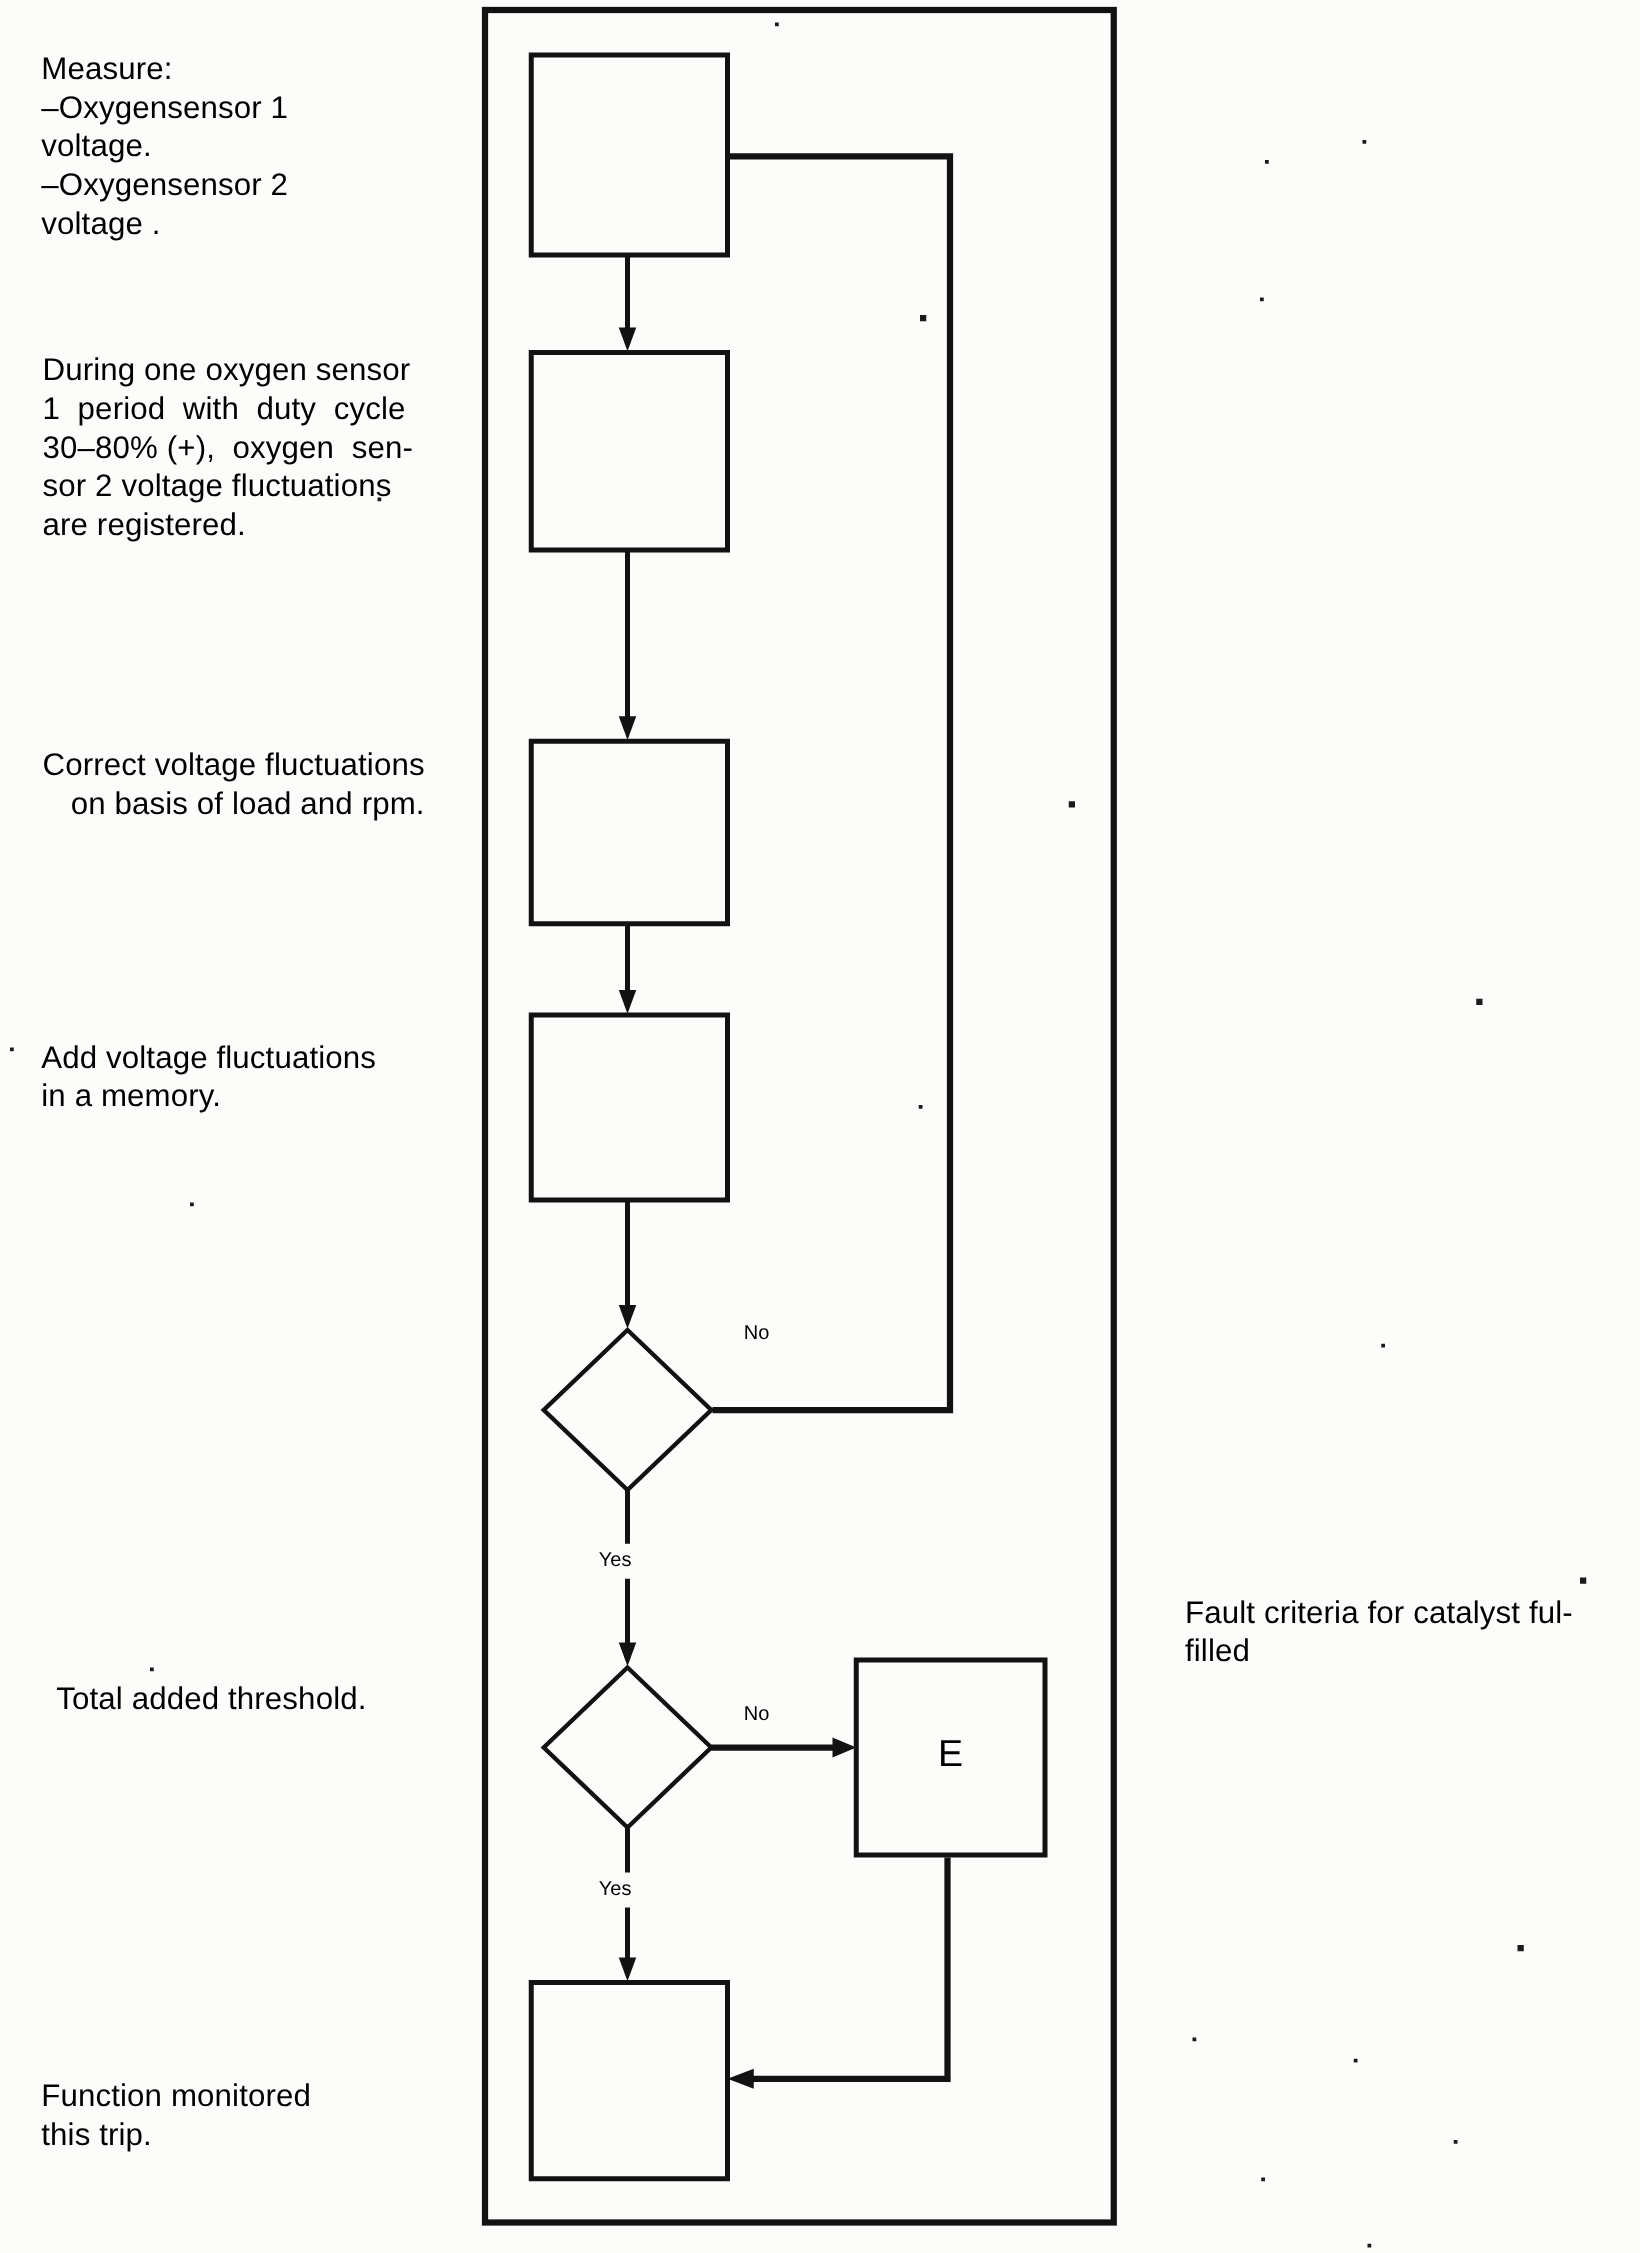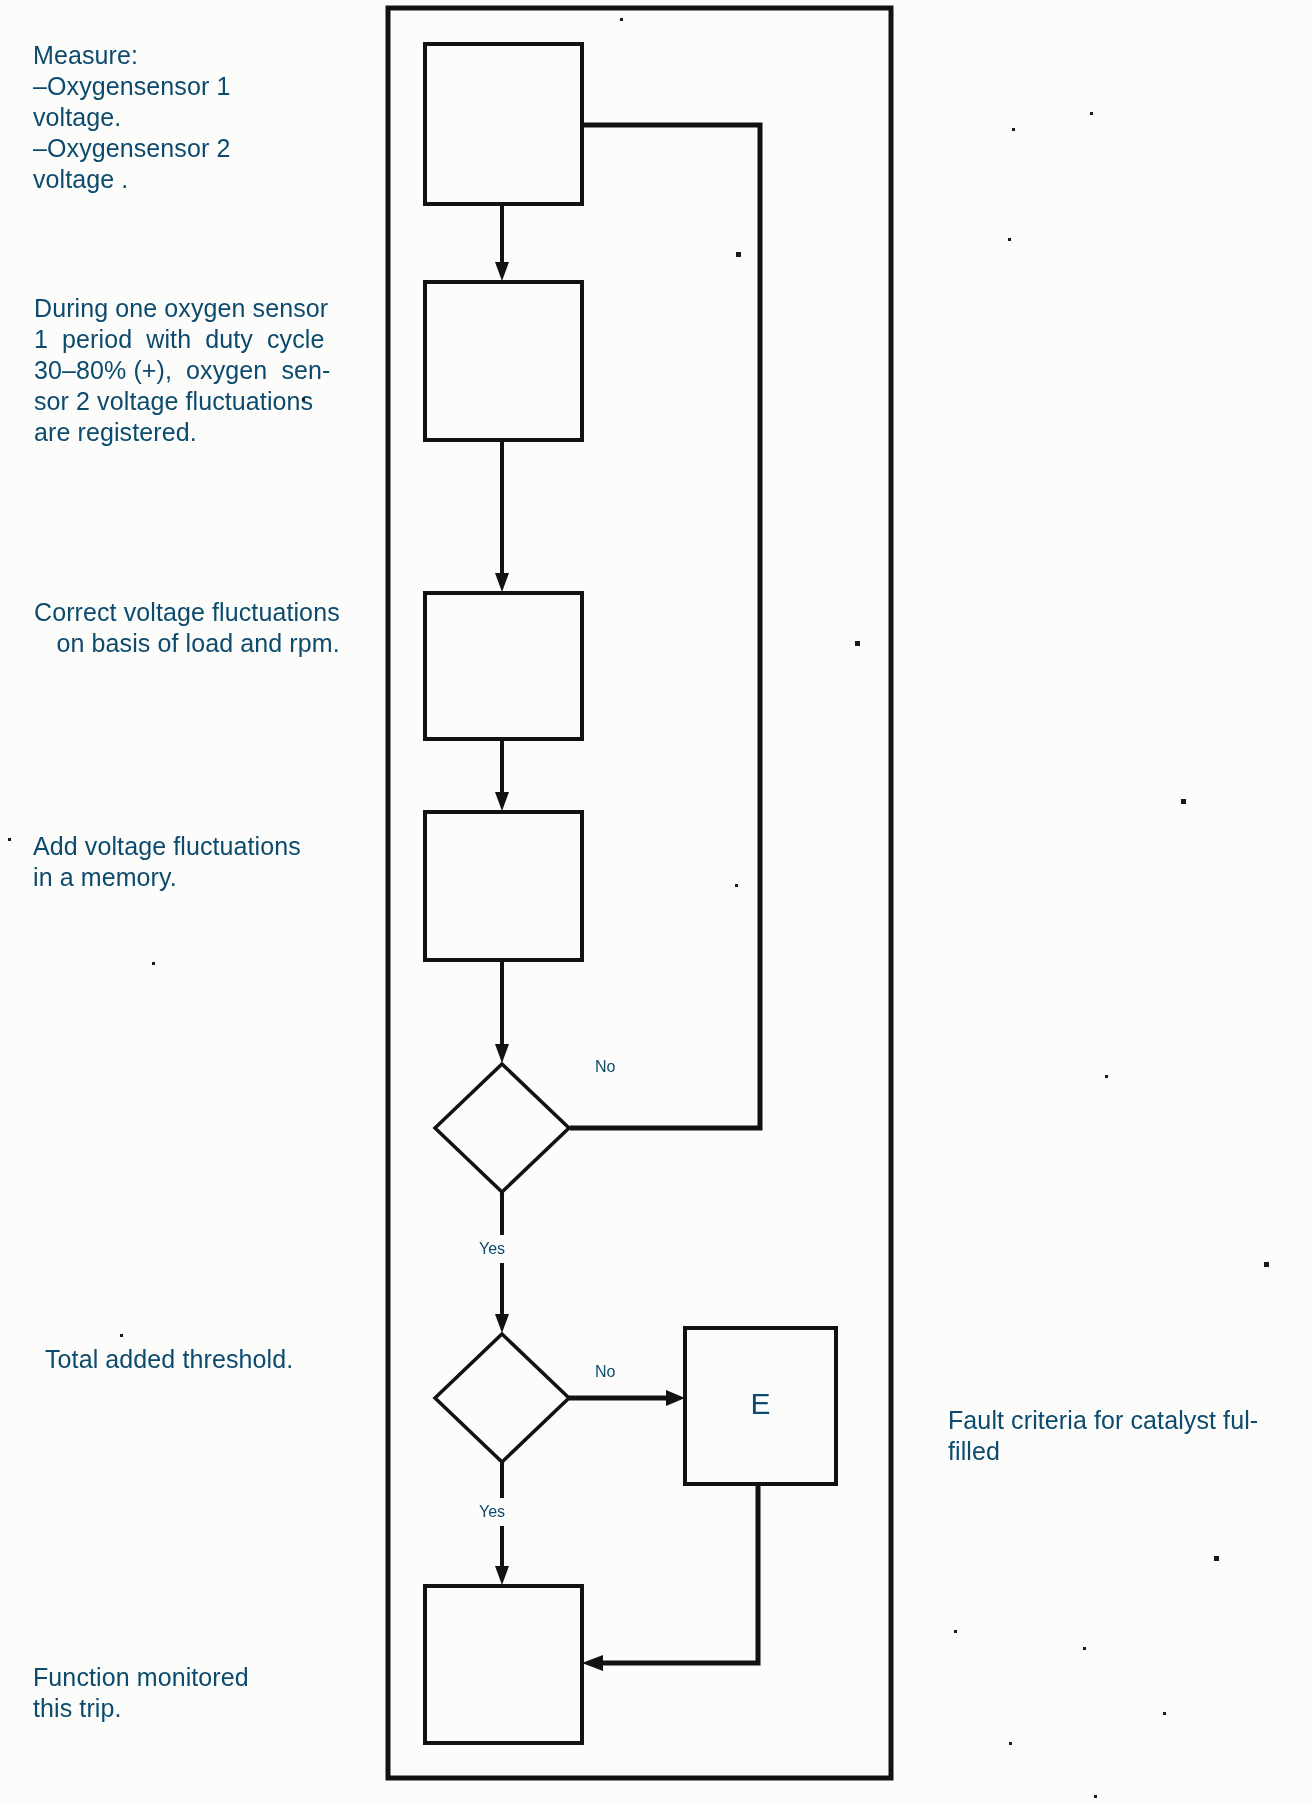--- a/index.html
+++ b/index.html
@@ -2,21 +2,21 @@
 <html><head>
 <meta charset="utf-8">
 <style>
   html,body{margin:0;padding:0;}
   body{background:#fcfcfa;}
   .page{
     position:relative;
     width:1312px;height:1802px;
     background:#fcfcfa;
     font-family:"Liberation Sans",sans-serif;
-    color:#0c4a6e;
+    color:#000000;
     overflow:hidden;
   }
   .canvas{position:absolute;left:0;top:0;}
   .note{
     position:absolute;
     font-size:25px;
     line-height:31px;
     white-space:pre-wrap;
     letter-spacing:0.1px;
   }
@@ -95,34 +95,34 @@
     <polygon points="502,1334 569,1398 502,1462 435,1398" fill="#fcfcfa" stroke="#121212" stroke-width="3.5"></polygon>
 
     <rect x="388" y="8" width="503" height="1770" fill="none" stroke="#121212" stroke-width="5"></rect>
   </svg>
 
   <div class="note" style="left:33px;top:40px;">Measure:
 –Oxygensensor 1
 voltage.
 –Oxygensensor 2
 voltage .</div>
-  <div class="note" style="left:34px;top:281px;margin-top:12px;">During one oxygen sensor
+  <div class="note" style="left:34px;top:281px;">During one oxygen sensor
 1  period  with  duty  cycle
 30–80% (+),  oxygen  sen-
 sor 2 voltage fluctuations
 are registered.</div>
   <div class="note" style="left:34px;top:597px;text-align:right;">Correct voltage fluctuations
 on basis of load and rpm.</div>
   <div class="note" style="left:33px;top:831px;">Add voltage fluctuations
 in a memory.</div>
   <div class="note" style="left:45px;top:1344px;">Total added threshold.</div>
   <div class="note" style="left:33px;top:1662px;">Function monitored
 this trip.</div>
 
-  <div class="note" style="left:948px;top:1405px;">Fault criteria for catalyst ful-
+  <div class="note" style="left:948px;top:1275px;">Fault criteria for catalyst ful-
 filled</div>
 
   <div class="lbl" style="left:595px;top:1053px;">No</div>
   <div class="lbl lbl-on-line" style="left:474px;top:1235px;">Yes</div>
   <div class="lbl" style="left:595px;top:1358px;">No</div>
   <div class="lbl lbl-on-line" style="left:474px;top:1498px;">Yes</div>
 
   <div class="e-lbl">E</div>
 
   <div class="specks"></div>

